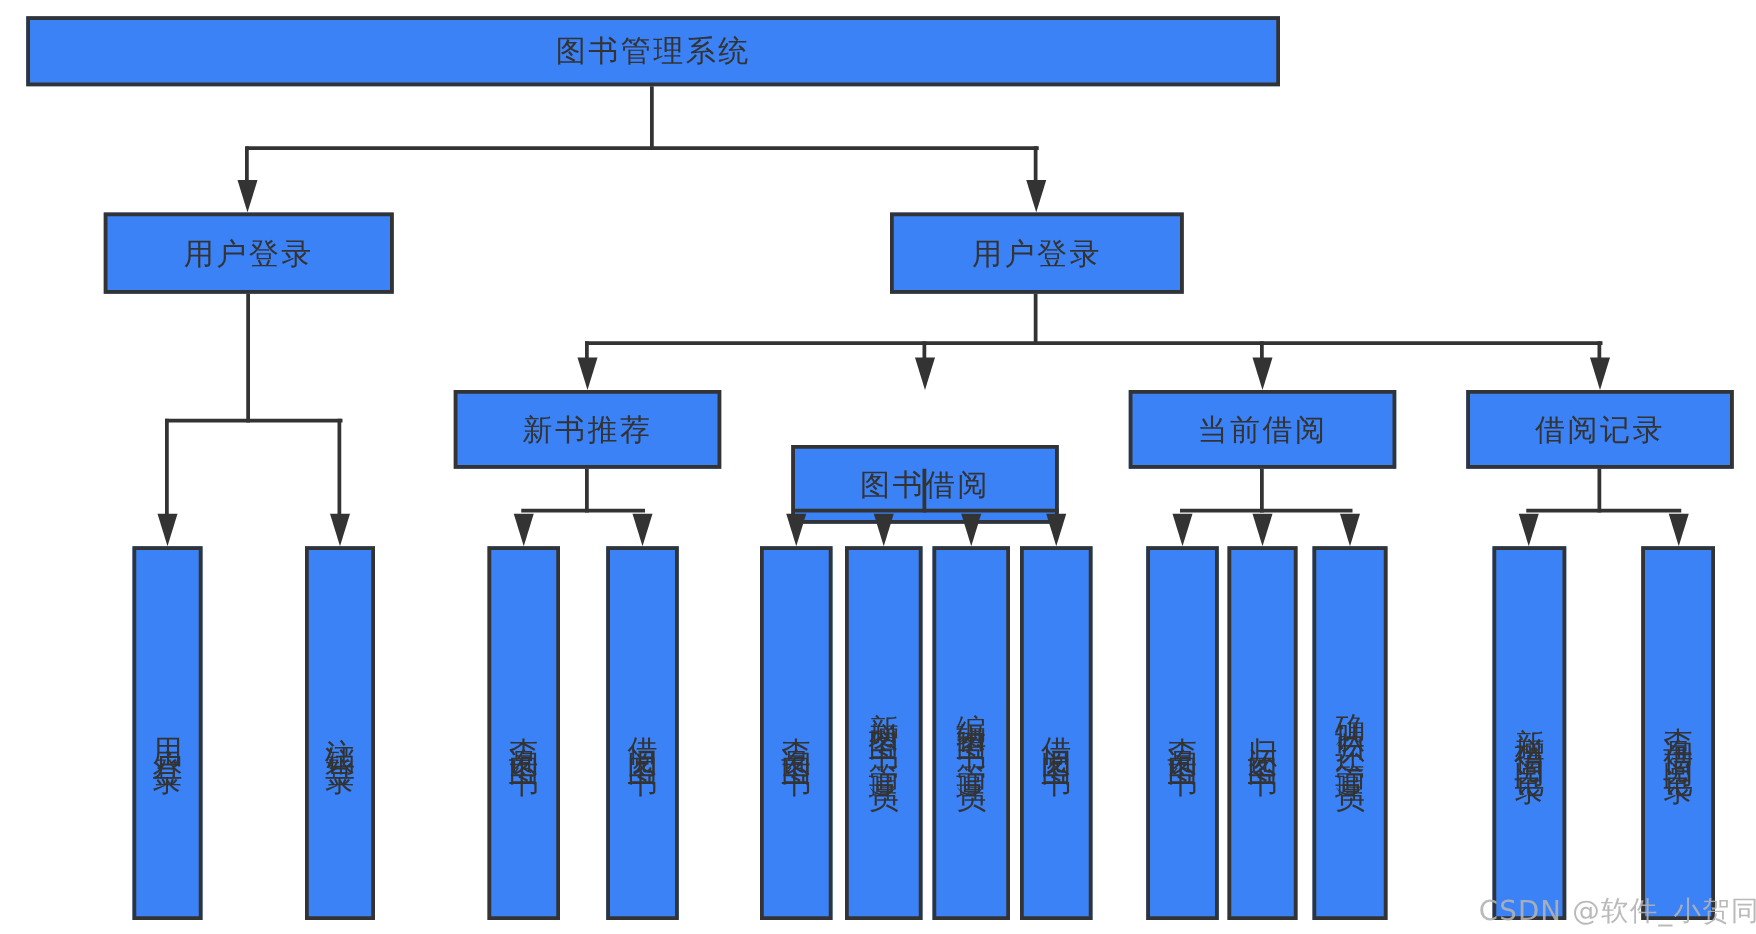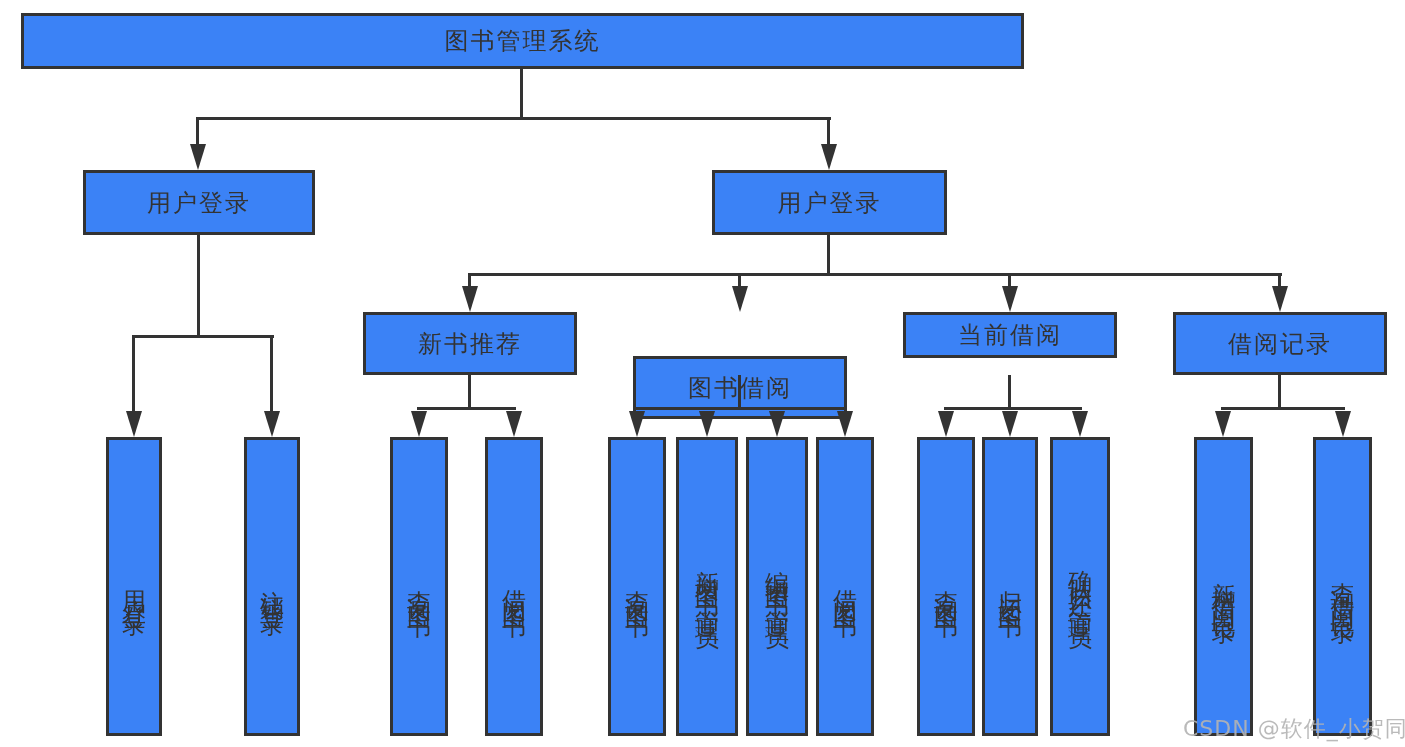--- a/index.html
+++ b/index.html
@@ -58,21 +58,21 @@
   <div class="arrow" style="left:462px;top:286px;"></div>
   <div class="vline" style="left:738px;top:273px;height:16px;"></div>
   <div class="arrow" style="left:732px;top:286px;"></div>
   <div class="vline" style="left:1008px;top:273px;height:16px;"></div>
   <div class="arrow" style="left:1002px;top:286px;"></div>
   <div class="vline" style="left:1278px;top:273px;height:16px;"></div>
   <div class="arrow" style="left:1272px;top:286px;"></div>
 
   <div class="node" style="left:363px;top:312px;width:214px;height:63px;">新书推荐</div>
   <div class="node" style="left:633px;top:312px;width:214px;height:63px;margin-top:44px;">图书借阅</div>
-  <div class="node" style="left:903px;top:312px;width:214px;height:46px;">当前借阅</div>
+  <div class="node" style="left:903px;top:312px;width:214px;height:63px;">当前借阅</div>
   <div class="node" style="left:1173px;top:312px;width:214px;height:63px;">借阅记录</div>
 
   <div class="vline" style="left:468px;top:375px;height:35px;"></div>
   <div class="hline" style="left:417px;top:407px;width:99px;"></div>
   <div class="arrow" style="left:411px;top:411px;"></div>
   <div class="arrow" style="left:506px;top:411px;"></div>
 
   <div class="vline" style="left:738px;top:375px;height:35px;"></div>
   <div class="hline" style="left:635px;top:407px;width:212px;"></div>
   <div class="arrow" style="left:629px;top:411px;"></div>

